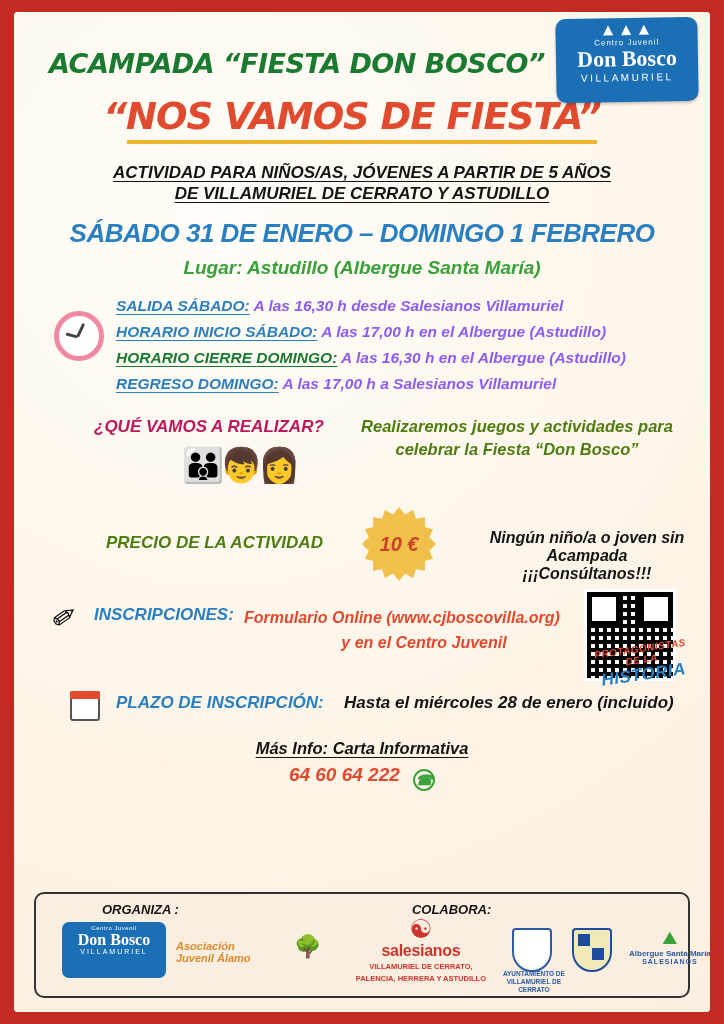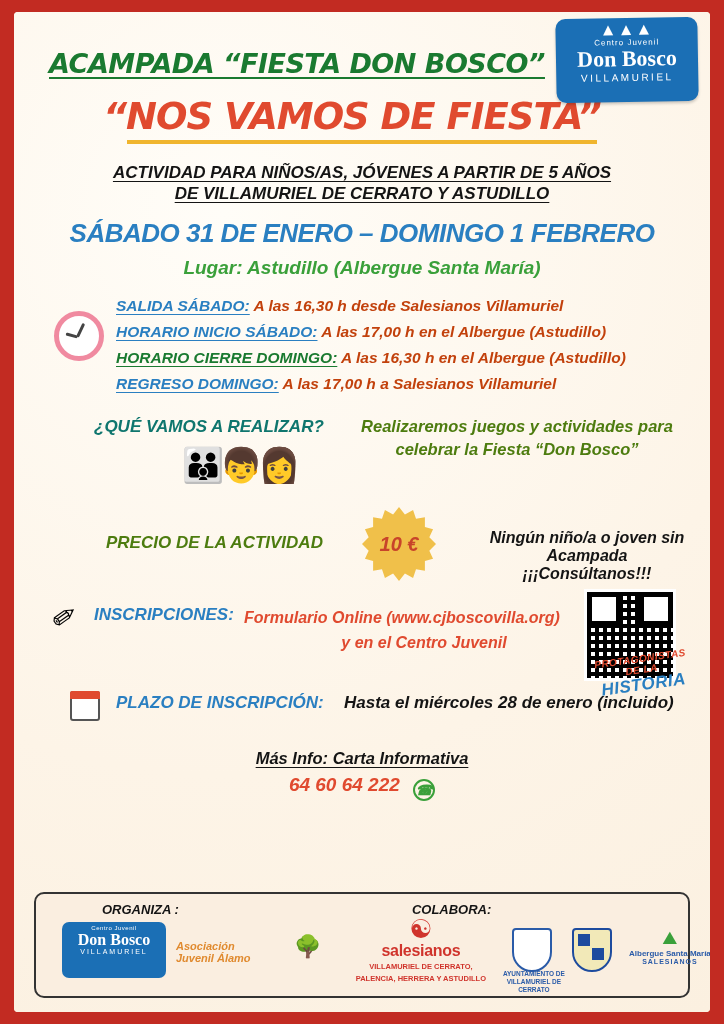--- a/index.html
+++ b/index.html
@@ -48,21 +48,20 @@
   h1.t1 {
     margin: 26px 0 0 0;
     font-family:"DejaVu Sans", sans-serif;
     font-weight: bold;
     font-style: italic;
     font-size: 27px;
     color:#1a7a30;
     text-align:center;
     letter-spacing: -0.5px;
     padding-right: 130px;
-    text-decoration: underline;
     text-decoration-color:#1a7a30;
     text-underline-offset: 4px;
   }
   h2.t2 {
     margin: 16px 0 0 0;
     font-family:"DejaVu Sans", sans-serif;
     font-weight: bold;
     font-style: italic;
     font-size: 37px;
     color:#e04a2f;
@@ -110,28 +109,28 @@
     background:#fff; border:5px solid #f08aa0;
     box-shadow: inset 0 0 0 2px #fff;
   }
   .clock::before, .clock::after {
     content:""; position:absolute; background:#444; border-radius:2px;
   }
   .clock::before { width:3px; height:15px; left:17px; top:6px; transform-origin: bottom center; transform: rotate(25deg);}
   .clock::after { width:3px; height:12px; left:17px; top:9px; transform-origin: bottom center; transform: rotate(-75deg);}
   .sline { font-size: 15.5px; font-weight:bold; font-style:italic; line-height: 26px; white-space:nowrap;}
   .sline .lab { color:#2a7fc1; text-decoration:underline; text-underline-offset:3px;}
-  .sline .val { color:#c2410c; }
+  .sline .val { color:#8b5cf6; }
   .sline.green .lab { color:#1a7a30; }
 
   
   .quevamos { margin-top: 20px; position:relative; height: 86px;}
   .qv-label {
     position:absolute; left: 62px; top: 0;
-    font-size:17px; font-weight:bold; font-style:italic; color:#0f766e;
+    font-size:17px; font-weight:bold; font-style:italic; color:#be185d;
   }
   .qv-text {
     position:absolute; left: 300px; top: -2px; width: 370px;
     font-size:16.5px; font-weight:bold; font-style:italic; color:#4d7c0f;
     text-align:center; line-height:23px;
   }
   .kids { position:absolute; left: 150px; top: 28px; font-size: 34px; letter-spacing: -4px;}
 
   
   .precio { margin-top: 4px; position:relative; height: 80px;}
@@ -175,21 +174,21 @@
   .qr-inner::after { right:0; top:0; }
 
   
   .plazo { margin-top: 6px; position:relative; height: 40px;}
   .cal { position:absolute; left: 38px; top: 0px; width: 30px; height: 30px; background:#fff; border:2px solid #555; border-radius:3px;}
   .cal::before { content:""; position:absolute; left:-2px; top:-2px; right:-2px; height:8px; background:#e04a2f; border-radius:2px 2px 0 0;}
   .plazo-lab { position:absolute; left: 84px; top: 2px; font-size: 17px; font-weight:bold; font-style:italic; color:#2a7fc1;}
   .plazo-val { position:absolute; left: 312px; top: 2px; font-size: 17px; font-weight:bold; font-style:italic; color:#141414;}
 
   
-  .masinfo { margin-top: 18px; text-align:center; }
+  .masinfo { margin-top: 8px; text-align:center; }
   .mi1 { font-size:16.5px; font-weight:bold; font-style:italic; color:#141414; text-decoration: underline; text-underline-offset:3px;}
   .mi2 { font-size:16.5px; font-weight:bold; font-style:italic; color:#1a7a30; margin-top: 3px;}
   .phone { margin-top: 6px; font-size:19px; font-weight:bold; font-style:italic; color:#e04a2f;}
   .wa { display:inline-block; width:22px;height:22px;border-radius:50%;border:2px solid #3aa03a; color:#3aa03a; font-size:14px; line-height:19px; text-align:center; vertical-align:-4px; margin-left:8px;}
   .historia {
     position:absolute; right: 14px; bottom: 118px;
     width: 108px; height: 40px; transform: rotate(-8deg);
     text-align:center;
   }
   .historia .l1 { font-size:10px; font-weight:bold; font-style:italic; color:#e04a2f; letter-spacing:0.5px;}

